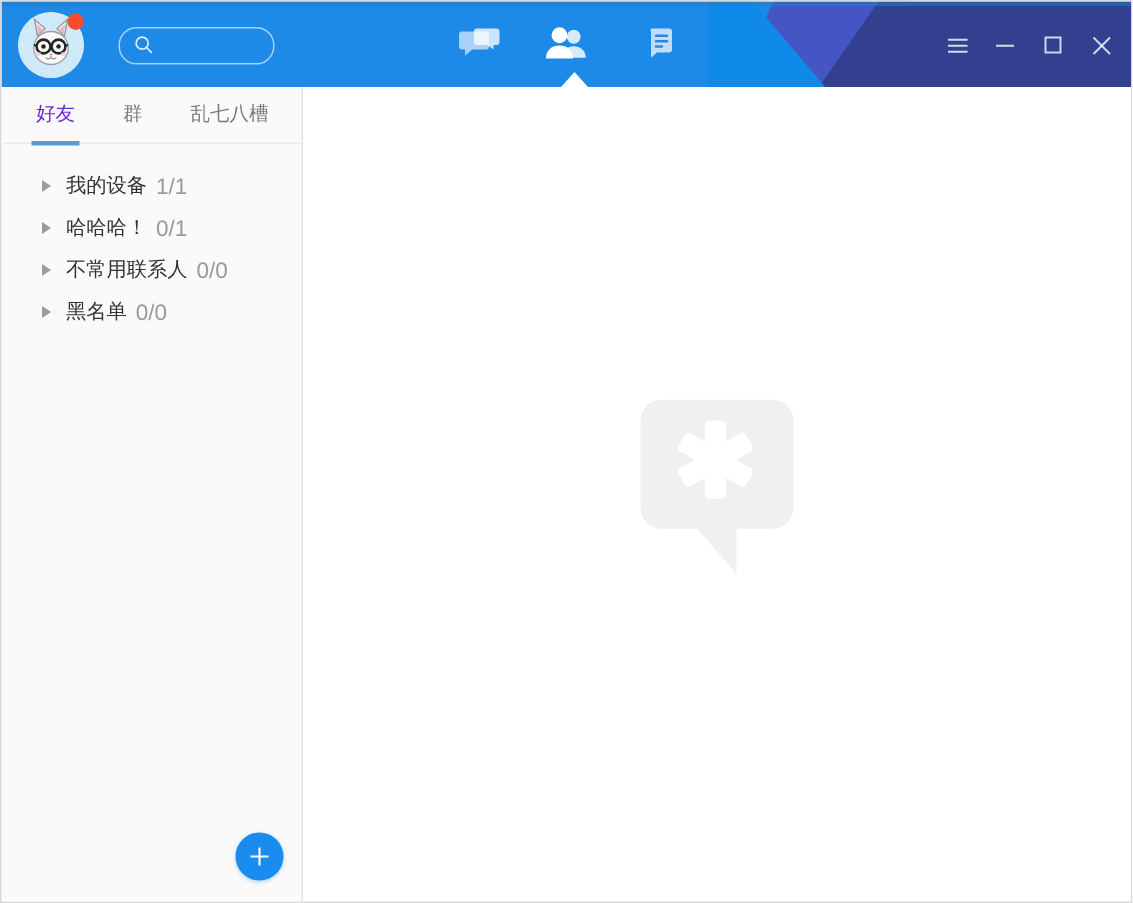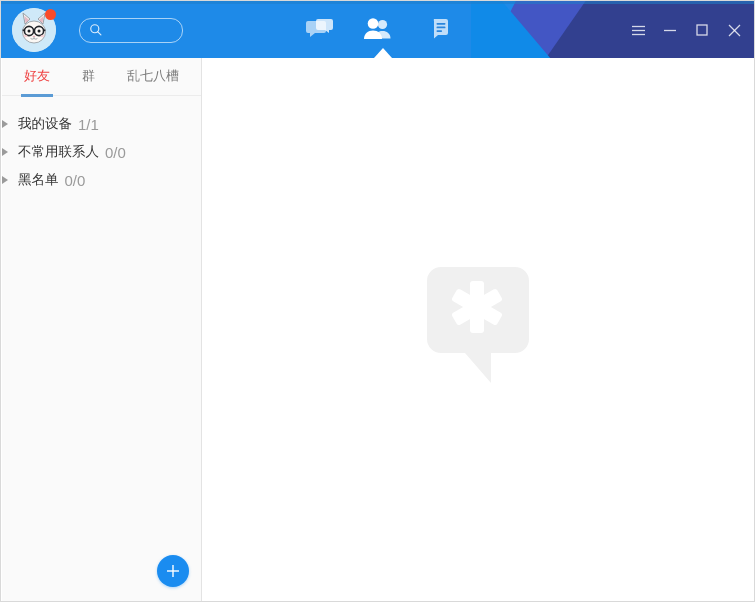--- a/index.html
+++ b/index.html
@@ -180,39 +180,39 @@
     border-bottom: 1px solid #ececec;
   }
   .tab {
     font-size: 13px;
     color: #7a7a7a;
     cursor: pointer;
     position: relative;
     padding-bottom: 2px;
     white-space: nowrap;
   }
-  .tab.active { color: #ef4444; }
+  .tab.active { color: #6d28d9; }
   .tab.active::after {
     content: "";
     position: absolute;
     left: -3px;
     bottom: -10px;
     width: calc(100% + 6px);
     height: 3px;
     background: #5b9bd5;
   }
 
   .group-list {
     padding-top: 14px;
   }
   .group-row {
     display: flex;
     align-items: center;
     height: 28px;
-    padding-left: 0;
+    padding-left: 26px;
     cursor: pointer;
     user-select: none;
   }
   .tri {
     width: 0; height: 0;
     border-top: 4.5px solid transparent;
     border-bottom: 4.5px solid transparent;
     border-left: 6px solid #9b9b9b;
     margin-right: 10px;
     flex: none;
@@ -380,20 +380,25 @@
     </div>
 
     <div class="group-list">
 
       <div class="group-row">
         <span class="tri"></span>
         <span class="group-name">我的设备</span>
         <span class="group-count">1/1</span>
       </div>
 
+      <div class="group-row">
+        <span class="tri"></span>
+        <span class="group-name">哈哈哈！</span>
+        <span class="group-count">0/1</span>
+      </div>
 
 
       <div class="group-row">
         <span class="tri"></span>
         <span class="group-name">不常用联系人</span>
         <span class="group-count">0/0</span>
       </div>
 
       <div class="group-row">
         <span class="tri"></span>

